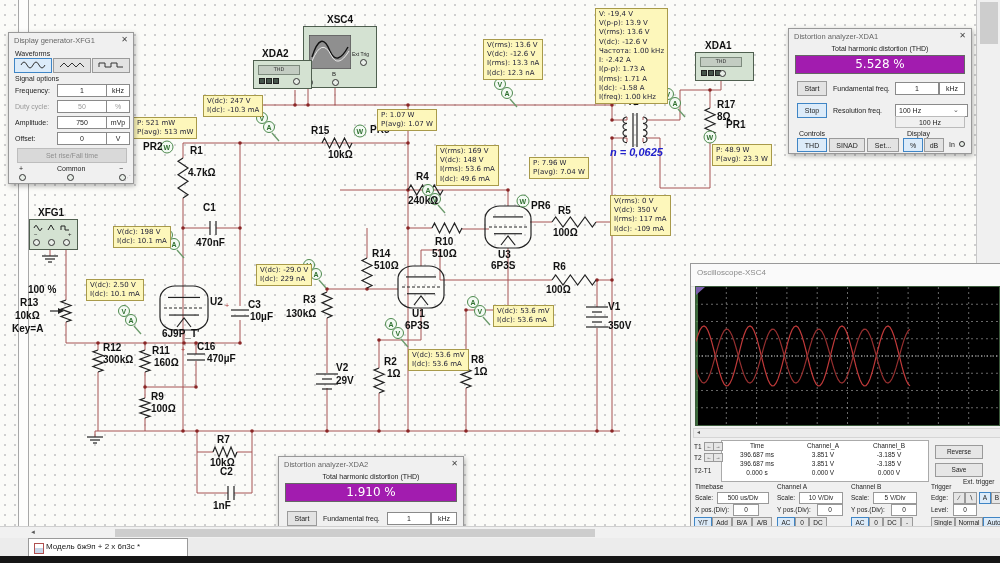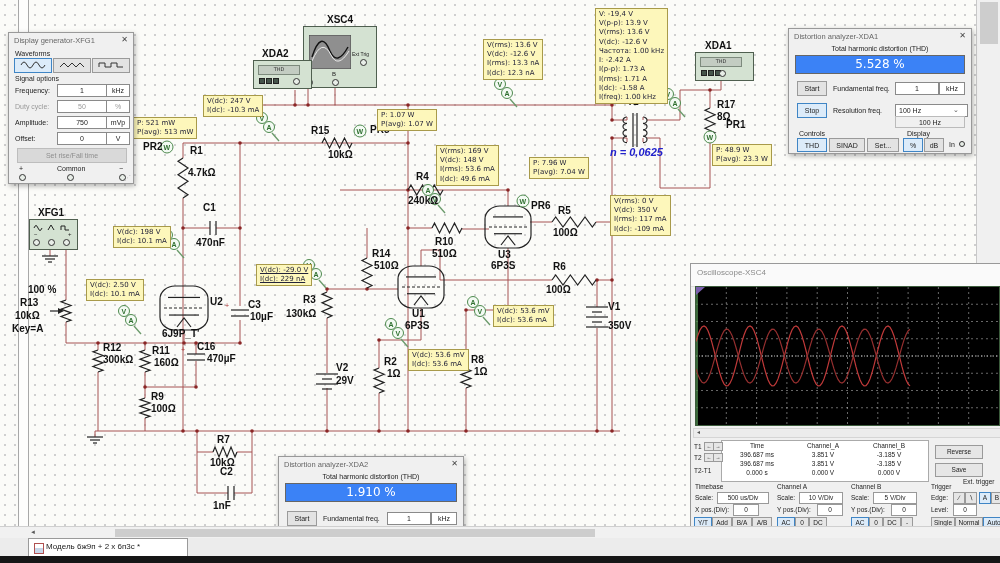--- a/index.html
+++ b/index.html
@@ -38,21 +38,21 @@
   .x{position:absolute;right:5px;top:3px;color:#444;font-size:8px;line-height:8px;}
   .lbl{position:absolute;font-size:7px;color:#222;white-space:nowrap;z-index:2;}
   .lbl.dim{color:#999;}
   .fld{position:absolute;background:#fff;border:1px solid #8a8a8a;font-size:7px;
        text-align:center;color:#222;line-height:11px;z-index:2;}
   .fld.dim{color:#999;}
   .btn{position:absolute;background:#e3e3e3;border:1px solid #9a9a9a;font-size:7px;
        text-align:center;color:#222;z-index:2;line-height:13px;}
   .btn.on{background:#dcebf9;border-color:#3f85c5;}
   .btn.dis{background:#d9d9d9;color:#8f8f8f;border-color:#bdbdbd;}
-  .blackdisp{position:absolute;background:#3b82f6;color:#fff;text-align:center;
+  .blackdisp{position:absolute;background:#a21caf;color:#fff;text-align:center;
        font:12px "DejaVu Sans",sans-serif;border:1px solid #666;z-index:2;}
   
   .scope{position:absolute;left:690px;top:263px;width:312px;height:274px;background:#f0f0f0;
          border:1px solid #999;z-index:45;}
   .scope-title{position:absolute;left:0;top:0;right:0;height:18px;font-size:8px;color:#8a8a8a;
          padding:4px 0 0 6px;background:#fafafa;border-bottom:1px solid #ddd;}
   .scope-screen{position:absolute;left:4px;top:22px;width:303px;height:138px;background:#000;
          border:1px solid #3c5c3c;}
   .s6{position:absolute;font-size:6.5px;color:#222;white-space:nowrap;z-index:2;}
   .sf{position:absolute;background:#fff;border:1px solid #999;font-size:6.5px;color:#222;
@@ -390,21 +390,21 @@
 I(rms): 53.6 mA
 I(dc): 49.6 mA</div>
   <div class="ylabel" style="left:610px;top:195px;">V(rms): 0 V
 V(dc): 350 V
 I(rms): 117 mA
 I(dc): -109 mA</div>
   <div class="ylabel" style="left:113px;top:226px;">V(dc): 198 V
 I(dc): 10.1 mA</div>
   <div class="ylabel" style="left:86px;top:279px;">V(dc): 2.50 V
 I(dc): 10.1 mA</div>
-  <div class="ylabel" style="left:256px;top:264px;text-decoration:underline;">V(dc): -29.0 V
+  <div class="ylabel" style="left:256px;top:264px;">V(dc): -29.0 V
 I(dc): 229 nA</div>
   <div class="ylabel" style="left:408px;top:349px;">V(dc): 53.6 mV
 I(dc): 53.6 mA</div>
   <div class="ylabel" style="left:493px;top:305px;">V(dc): 53.6 mV
 I(dc): 53.6 mA</div>
 
   <div class="cname" style="left:143px;top:141px;">PR2</div>
   <div class="cname" style="left:370px;top:124px;">PR5</div>
   <div class="cname" style="left:531px;top:200px;">PR6</div>
   <div class="cname" style="left:726px;top:119px;">PR1</div>

